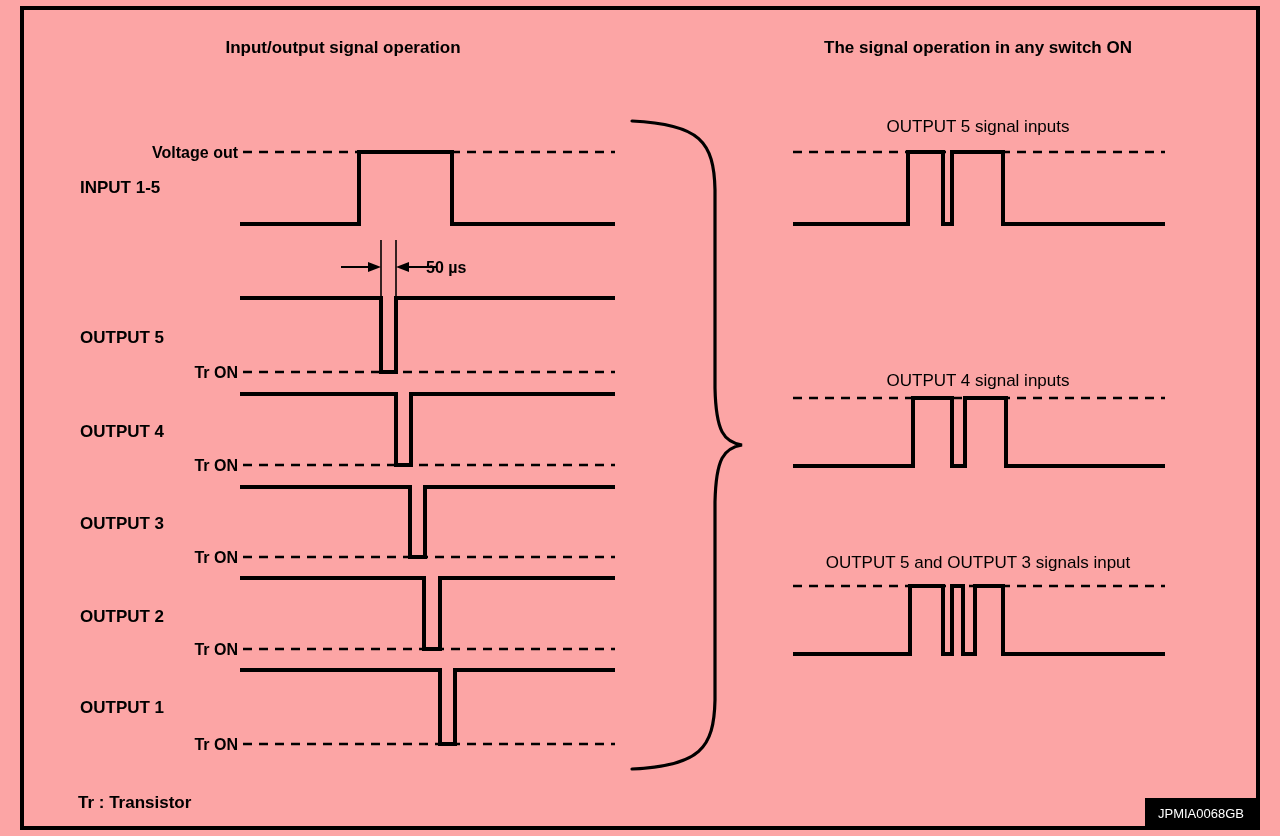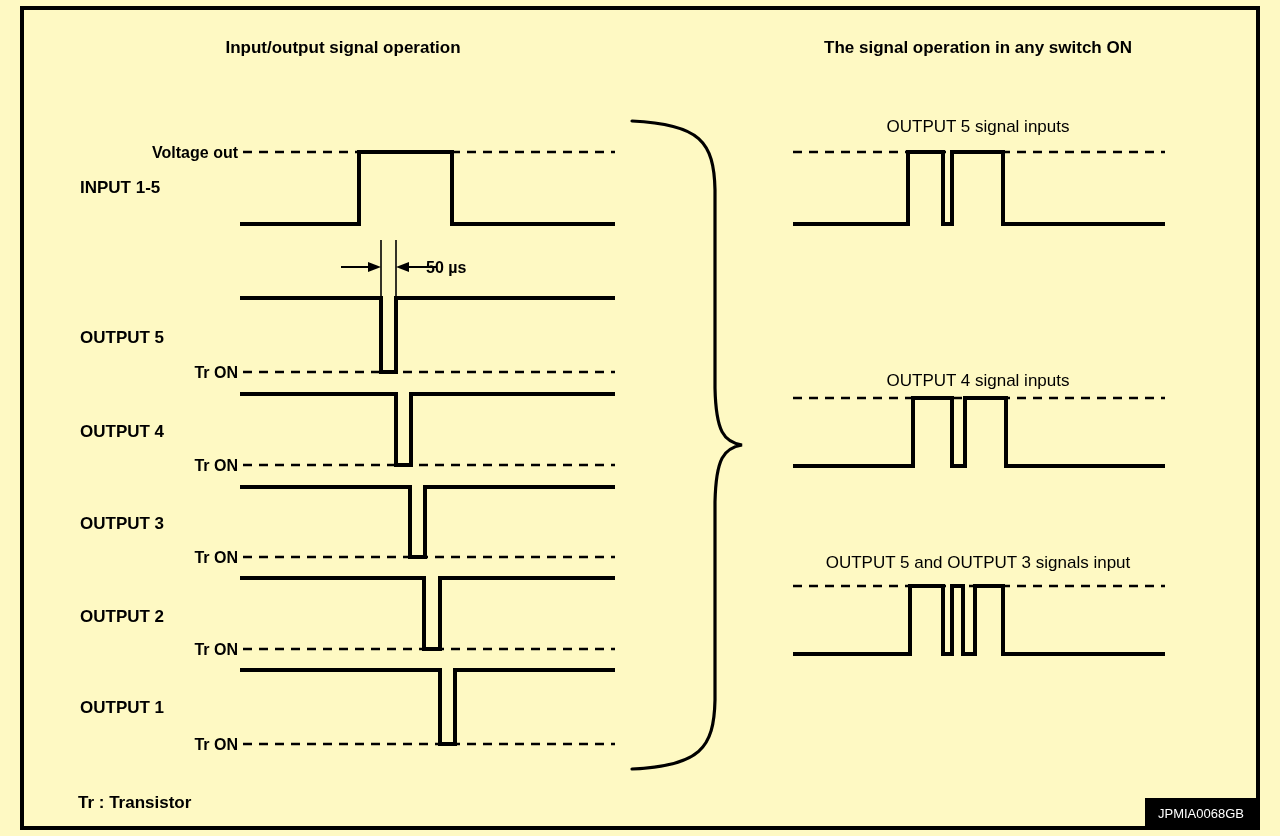--- a/index.html
+++ b/index.html
@@ -9,21 +9,21 @@
     background: #ffffff;
   }
   body {
     font-family: "Liberation Sans", sans-serif;
     color: #000000;
   }
   #page {
     position: relative;
     width: 1280px;
     height: 836px;
-    background: #fef9c3;
+    background: #fca5a5;
     overflow: hidden;
   }
   #diagram-svg {
     position: absolute;
     left: 0;
     top: 0;
     width: 1280px;
     height: 836px;
     display: block;
   }

